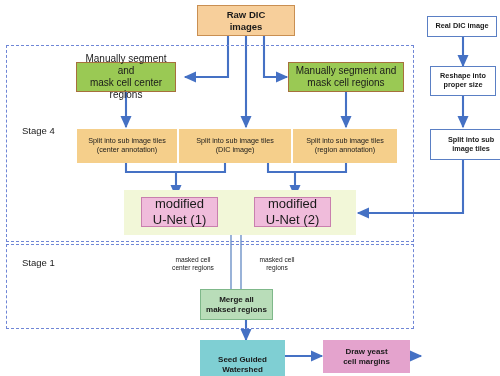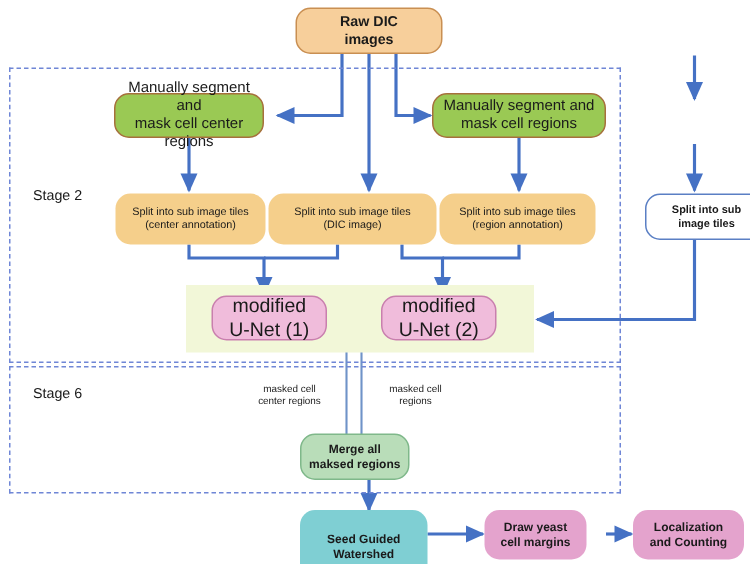--- a/index.html
+++ b/index.html
@@ -30,21 +30,20 @@
   .node {
     position: absolute;
     box-sizing: border-box;
     display: flex;
     align-items: center;
     justify-content: center;
     text-align: center;
     color: #1a1a1a;
     line-height: 1.22;
     z-index: 5;
-    border-radius: 10px;
   }
   .node span {
     display: block;
     width: 100%;
     padding: 0 2px;
   }
   .n-raw {
     background: #f7cf9b;
     border: 1px solid #c98f52;
     font-size: 9.5px;
@@ -167,22 +166,22 @@
       <path d="M404,356 L421,356" marker-end="url(#ah)"></path>
     </g>
     <g fill="none" stroke="#6f93c8" stroke-width="1.4">
 
       <path d="M218,212 L231,212 L231,297" marker-end="url(#ahl)"></path>
 
       <path d="M253,212 L241,212 L241,297" marker-end="url(#ahl)"></path>
     </g>
   </svg>
 
-  <div class="stage-label" style="left:22px; top:125px;">Stage 2</div>
-  <div class="stage-label" style="left:22px; top:257px;">Stage 6</div>
+  <div class="stage-label" style="left:22px; top:125px;">Stage 4</div>
+  <div class="stage-label" style="left:22px; top:257px;">Stage 1</div>
 
   <div class="node n-raw" style="left:197px; top:5px; width:98px; height:31px;">
     <span style="white-space:pre-line;">Raw DIC
 images</span>
   </div>
 
   <div class="node n-green" style="left:76px; top:62px; width:100px; height:30px;">
     <span style="white-space:pre-line;">Manually segment and
 mask cell center regions</span>
   </div>
@@ -200,21 +199,28 @@
   <div class="node n-tan" style="left:179px; top:129px; width:112px; height:34px;">
     <span style="white-space:pre-line;">Split into sub image tiles
 (DIC image)</span>
   </div>
 
   <div class="node n-tan" style="left:293px; top:129px; width:104px; height:34px;">
     <span style="white-space:pre-line;">Split into sub image tiles
 (region annotation)</span>
   </div>
 
-
+  <div class="node n-white" style="left:427px; top:16px; width:70px; height:21px;">
+    <span style="white-space:pre-line;">Real DIC image</span>
+  </div>
+
+  <div class="node n-white" style="left:430px; top:66px; width:66px; height:30px;">
+    <span style="white-space:pre-line;">Reshape into
+proper size</span>
+  </div>
 
   <div class="node n-white" style="left:430px; top:129px; width:82px; height:31px;">
     <span style="white-space:pre-line;">Split into sub
 image tiles</span>
   </div>
 
   <div class="node n-pink" style="left:141px; top:197px; width:77px; height:30px;">
     <span style="white-space:pre-line;">modified
 U-Net (1)</span>
   </div>
@@ -227,28 +233,24 @@
   <div class="node n-mint" style="left:200px; top:289px; width:73px; height:31px;">
     <span style="white-space:pre-line;">Merge all
 maksed regions</span>
   </div>
 
   <div class="node n-teal" style="left:200px; top:340px; width:85px; height:49px;">
     <span style="white-space:pre-line;">Seed Guided
 Watershed</span>
   </div>
 
-  <div class="node n-magenta" style="left:323px; top:340px; width:68px; height:33px;">
+  <div class="node n-magenta" style="left:323px; top:340px; width:87px; height:33px;">
     <span style="white-space:pre-line;">Draw yeast
 cell margins</span>
   </div>
 
-  <div class="node n-magenta" style="left:422px; top:340px; width:74px; height:33px;">
-    <span style="white-space:pre-line;">Localization
-and Counting</span>
-  </div>
 
   <div class="edge-label" style="left:159px; top:256px; width:68px; white-space:pre-line;">masked cell
 center regions</div>
   <div class="edge-label" style="left:246px; top:256px; width:62px; white-space:pre-line;">masked cell
 regions</div>
 
 </div>
 
 </body></html>

